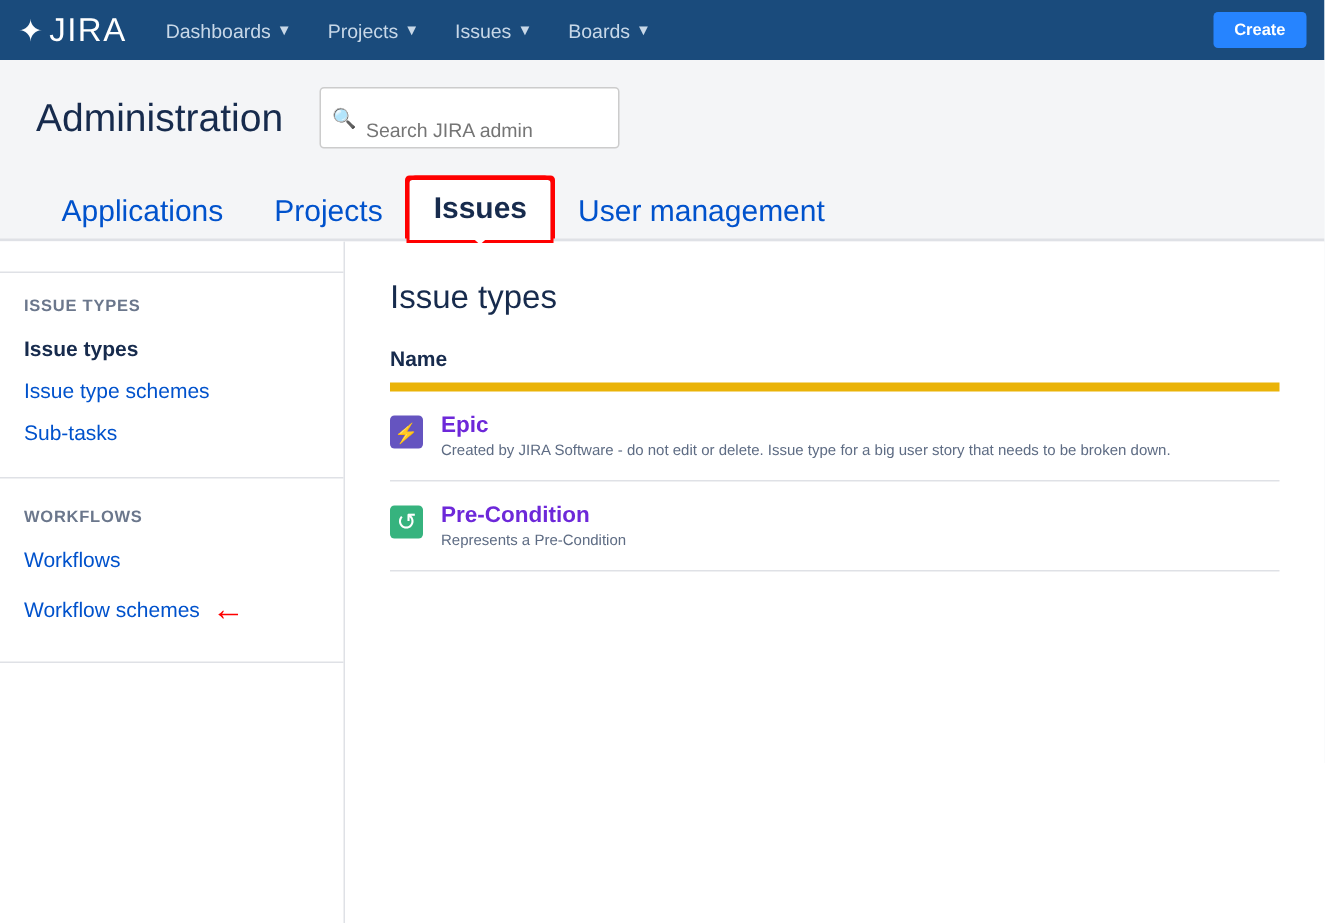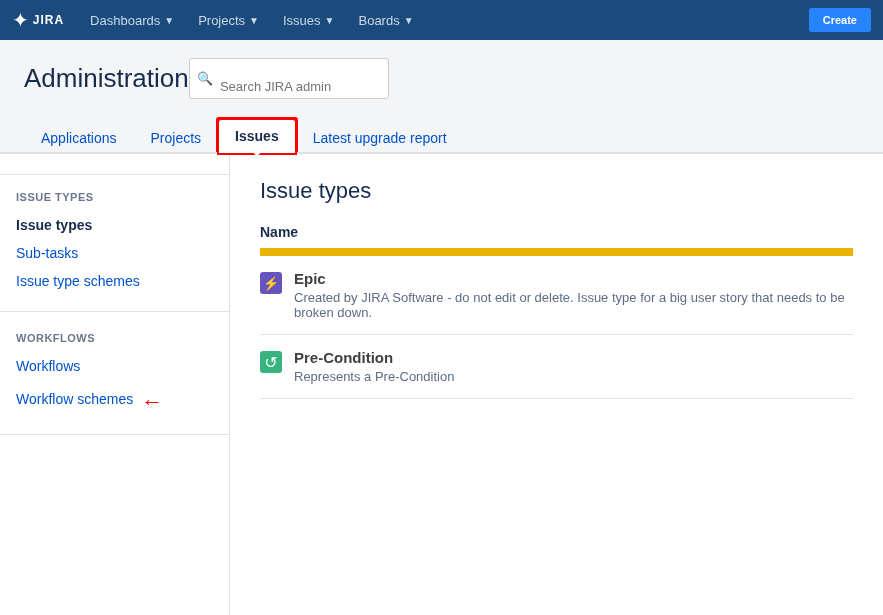--- a/index.html
+++ b/index.html
@@ -14,22 +14,22 @@
       padding: 0 12px;
       gap: 4px;
     }
     .logo {
       display: flex;
       align-items: center;
       margin-right: 12px;
     }
     .logo-text {
       color: white;
-      font-weight: bold;
-      font-size: 12px;
+      font-weight: normal;
+      font-size: 22px;
       letter-spacing: 1px;
     }
     .logo-icon {
       color: white;
       font-size: 20px;
       margin-right: 4px;
     }
     .nav-item {
       color: #c8d8e8;
       padding: 0 10px;
@@ -52,20 +52,21 @@
       font-weight: bold;
       margin-left: auto;
     }
 
     
     .admin-header {
       background: #f4f5f7;
       padding: 18px 24px 0 24px;
       display: flex;
       align-items: center;
+      gap: 24px;
     }
     .admin-title {
       font-size: 26px;
       font-weight: 300;
       color: #172b4d;
     }
     .search-box {
       display: flex;
       align-items: center;
       border: 1px solid #ccc;
@@ -91,21 +92,21 @@
       display: flex;
       align-items: flex-end;
       padding: 12px 0 0 24px;
       border-bottom: 2px solid #dfe1e6;
       margin-top: 8px;
     }
     .tab {
       padding: 8px 16px;
       cursor: pointer;
       color: #0052cc;
-      font-size: 14px;
+      font-size: 20px;
       border: 1px solid transparent;
       border-bottom: none;
       margin-bottom: -2px;
       background: transparent;
     }
     .tab.active {
       color: #172b4d;
       font-weight: bold;
       background: white;
       border-color: #c8d0d8;
@@ -195,21 +196,21 @@
       padding: 24px 30px;
     }
     .content-title {
       font-size: 22px;
       font-weight: 400;
       color: #172b4d;
       margin-bottom: 20px;
     }
     .table-header {
       display: flex;
-      border-bottom: 8px solid #eab308;
+      border-bottom: 6px solid #eab308;
       padding-bottom: 8px;
       margin-bottom: 0;
     }
     .table-header-name {
       font-weight: bold;
       font-size: 14px;
       color: #172b4d;
       width: 400px;
     }
     .issue-row {
@@ -233,26 +234,26 @@
     }
     .issue-icon.epic {
       background: #6554c0;
     }
     .issue-icon.precondition {
       background: #36b37e;
     }
     .issue-info { flex: 1; }
     .issue-name {
       font-weight: bold;
-      color: #404040;
+      color: #6d28d9;
       font-size: 15px;
     }
     .issue-desc {
       color: #5e6c84;
-      font-size: 13px;
+      font-size: 10px;
       margin-top: 3px;
     }
   </style>
 </head>
 <body>
 
 <nav class="top-nav">
   <div class="logo">
     <span class="logo-icon">✦</span>
     <span class="logo-text">JIRA</span>
@@ -281,32 +282,32 @@
   <div class="search-box">
     <span class="search-icon">🔍</span>
     <input class="search-input" type="text" placeholder="Search JIRA admin" style="">
   </div>
 </div>
 
 <div class="tab-bar">
   <div class="tab">Applications</div>
   <div class="tab">Projects</div>
   <div class="tab active">Issues</div>
-  <div class="tab">Latest upgrade report</div>
+  <div class="tab">User management</div>
 </div>
 
 <div class="main-content">
 
   <aside class="sidebar">
     <div class="sidebar-section">
       <div class="sidebar-separator"></div>
       <div class="sidebar-section-title">ISSUE TYPES</div>
       <a class="sidebar-item active">Issue types</a>
+      <a class="sidebar-item">Issue type schemes</a>
       <a class="sidebar-item">Sub-tasks</a>
-      <a class="sidebar-item">Issue type schemes</a>
       <div class="sidebar-separator" style="margin-top:16px;"></div>
     </div>
     <div class="sidebar-section">
       <div class="sidebar-section-title">WORKFLOWS</div>
       <a class="sidebar-item">Workflows</a>
       <a class="sidebar-item sidebar-item-arrow">
         <span>Workflow schemes</span>
         <span class="red-arrow">←</span>
       </a>
       <div class="sidebar-separator" style="margin-top:16px;"></div>

